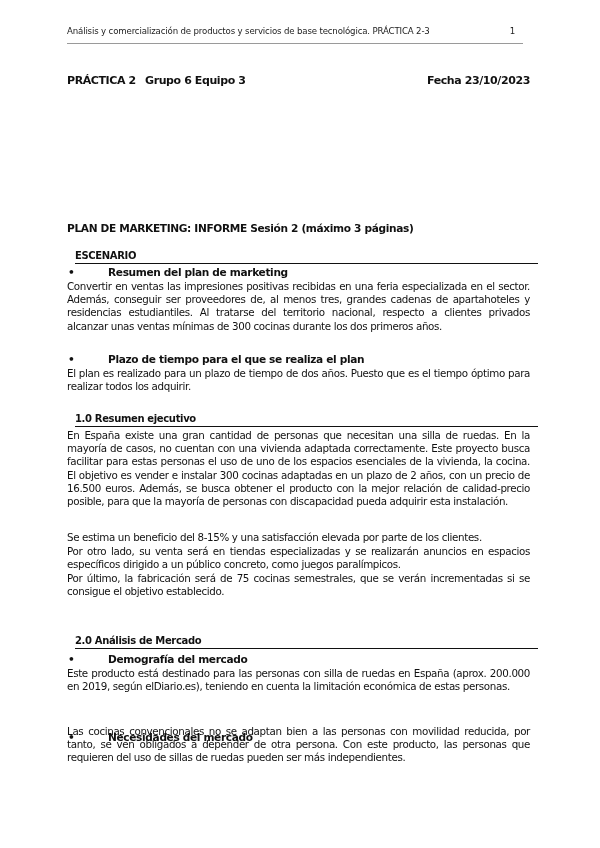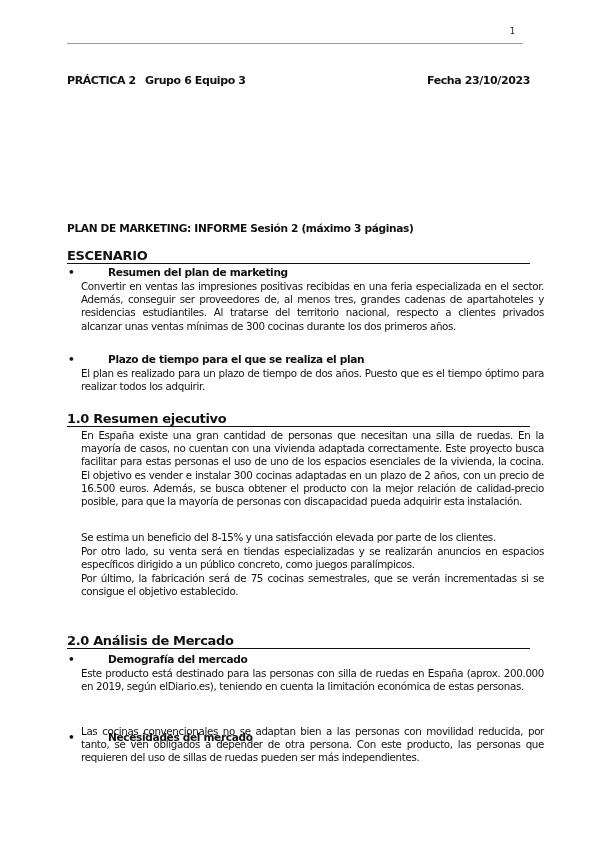--- a/index.html
+++ b/index.html
@@ -72,54 +72,55 @@
     .plan-title {
       position: absolute;
       top: 222px;
       left: 0;
       font-weight: bold;
       font-size: 10.6px;
       white-space: nowrap;
     }
     .section-heading {
       position: absolute;
-      left: 0;
+      left: 8px;
       width: 463px;
       font-weight: bold;
-      font-size: 13px;
+      font-size: 10px;
       border-bottom: 1.3px solid #111;
       padding-bottom: 1px;
       line-height: 12px;
     }
     .bullet-heading {
       position: absolute;
       left: 0;
       width: 463px;
       font-weight: bold;
       font-size: 10.6px;
       line-height: 13px;
     }
     .bullet-heading .bullet {
       display: inline-block;
       width: 40px;
       padding-left: 1px;
     }
     .para {
       position: absolute;
-      left: 14px;
+      left: 0;
       width: 463px;
       text-align: justify;
       margin: 0;
     }
     .para.left { text-align: left; }
   </style>
 </head>
 <body>
 
 <div class="page-header">
+  <span class="header-title">Análisis y comercialización de productos y servicios de base tecnológica. PRÁCTICA 2-3</span>
   <span class="page-number">1</span>
 </div>
 <div class="header-rule"></div>
 
 <div class="meta-line">
   <span class="practica">PRÁCTICA 2</span>
   <span class="grupo">Grupo 6 Equipo 3</span>
   <span class="fecha">Fecha 23/10/2023</span>
 </div>
 

